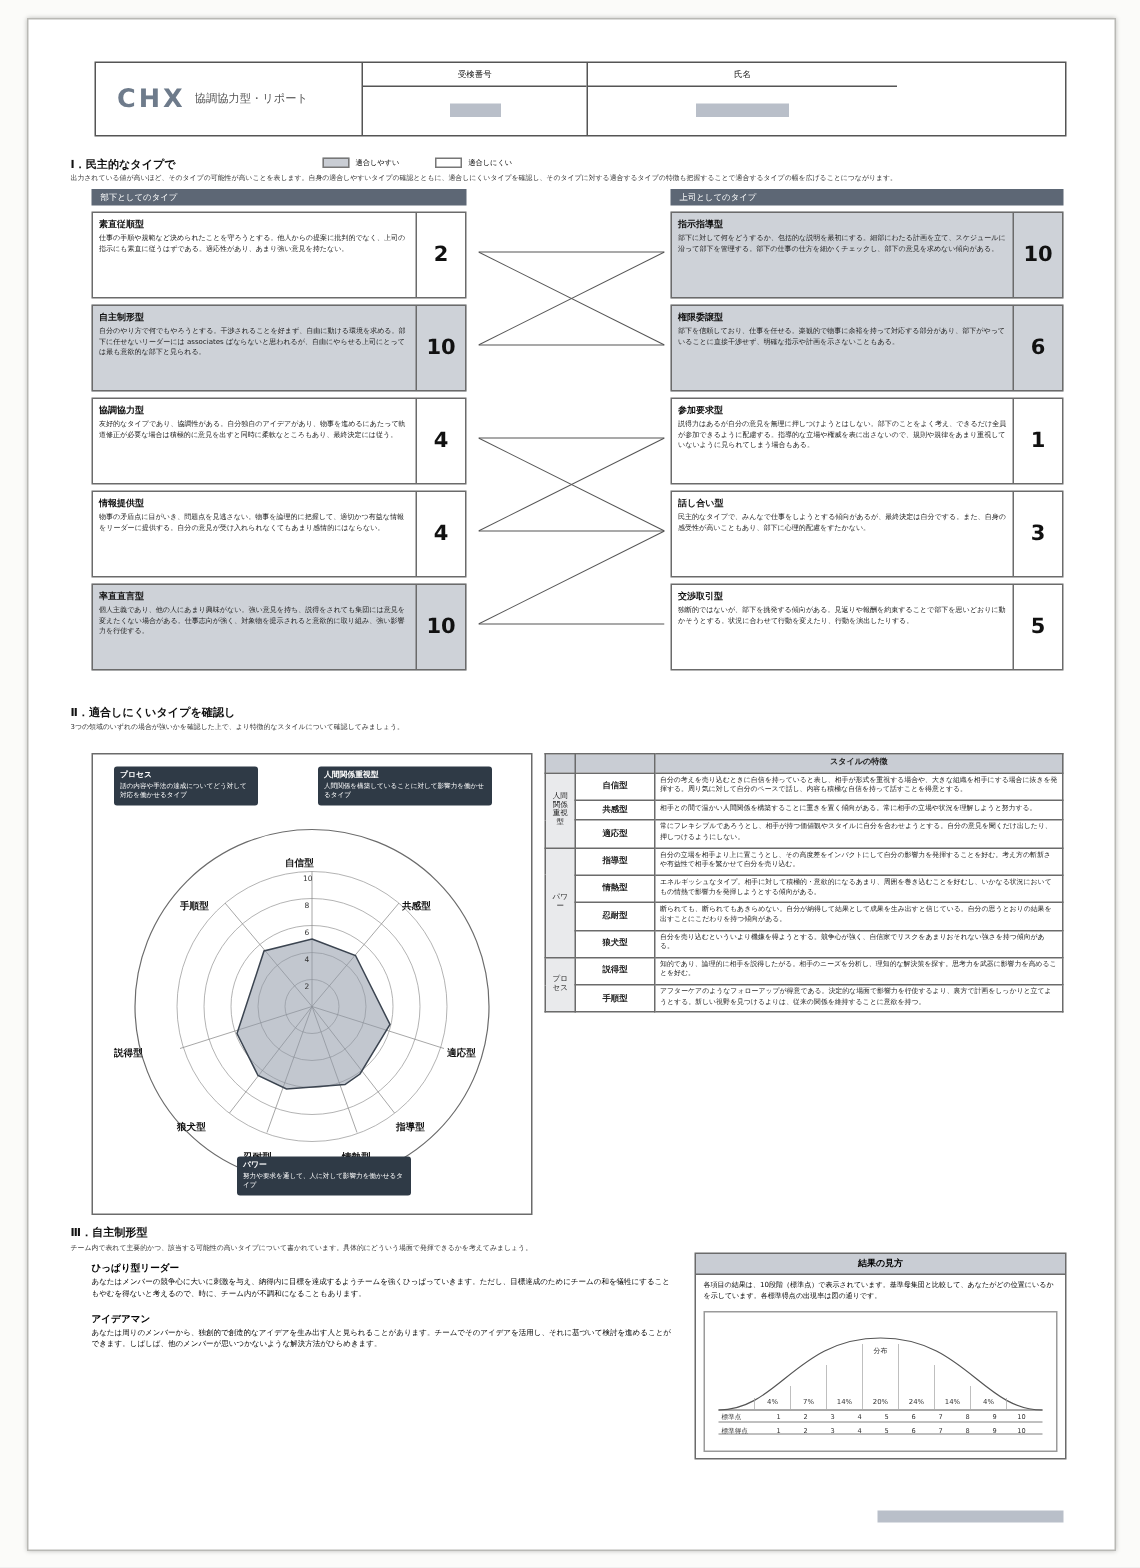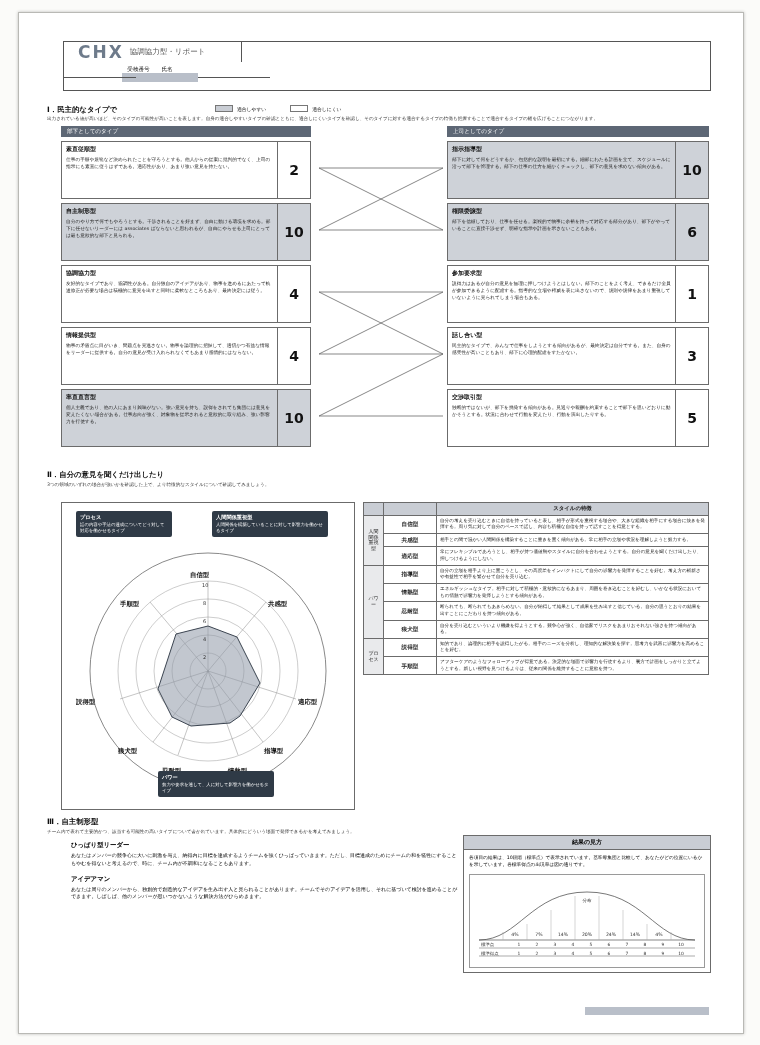--- a/index.html
+++ b/index.html
@@ -1,20 +1,20 @@
 <!DOCTYPE html>
 <html><head>
 <meta charset="utf-8">
 <style>
   html,body{margin:0;padding:0;background:#e8e8e6;}
   body{font-family:"DejaVu Sans","Liberation Sans",sans-serif;}
   .page{position:relative;width:760px;height:1045px;background:#fbfbf9;margin:0 auto;overflow:hidden;}
   .sheet{position:absolute;left:18px;top:12px;width:724px;height:1020px;background:#fff;border:1px solid #b9b9b5;box-shadow:0 0 3px rgba(0,0,0,.25);}
   
-  .hdr{position:absolute;left:44px;top:28px;width:646px;height:48px;border:1px solid #555;display:flex;flex-direction:column;}
+  .hdr{position:absolute;left:44px;top:28px;width:646px;height:48px;border:1px solid #555;display:flex;}
   .hdr .logo{width:178px;border-right:1px solid #555;display:flex;align-items:center;padding-left:14px;box-sizing:border-box;}
   .hdr .logo b{font-size:17px;letter-spacing:2px;color:#6e7b8b;font-weight:bold;}
   .hdr .logo span{font-size:7.5px;color:#555;margin-left:6px;}
   .hdr .cell{border-right:1px solid #555;box-sizing:border-box;position:relative;}
   .hdr .cell:last-child{border-right:none;}
   .hdr .cap{position:absolute;top:0;left:0;right:0;height:15px;border-bottom:1px solid #555;font-size:5.6px;display:flex;align-items:center;justify-content:center;color:#111;}
   .hdr .val{position:absolute;top:15px;left:0;right:0;bottom:0;display:flex;align-items:center;justify-content:center;font-size:7px;color:#111;}
   .redact{background:#b9bfc9;color:transparent;display:inline-block;height:9px;}
   .c-num{width:150px;}.c-name{width:206px;}.c-date{width:112px;}
   
@@ -36,21 +36,21 @@
   .radarbox{position:absolute;left:42px;top:489px;width:292px;height:306px;border:1px solid #6b6b6b;background:#fff;}
   .tagdark{position:absolute;background:#2f3a46;color:#fff;border-radius:2px;padding:3px 4px;box-sizing:border-box;font-size:4.4px;line-height:1.35;}
   .tagdark b{font-size:5.2px;display:block;margin-bottom:1px;}
   .styletbl{position:absolute;left:344px;top:489px;width:346px;}
   .styletbl table{border-collapse:collapse;width:100%;}
   .styletbl td,.styletbl th{border:1px solid #6b6b6b;font-size:4.6px;line-height:1.45;padding:2px 3px;color:#222;vertical-align:middle;}
   .styletbl th{background:#c9cdd4;font-size:5.4px;font-weight:bold;text-align:center;}
   .styletbl td.grp{width:13px;background:#e9eaec;text-align:center;font-size:5px;line-height:1.1;}
   .styletbl td.nm{width:46px;text-align:center;font-weight:bold;font-size:5.6px;background:#fff;}
   
-  .teambox{position:absolute;left:52px;top:828px;width:388px;}
+  .teambox{position:absolute;left:42px;top:828px;width:388px;}
   .teambox h4{margin:0 0 2px;font-size:6.4px;}
   .teambox p{margin:0 0 7px;font-size:5px;line-height:1.55;}
   .resbox{position:absolute;left:444px;top:822px;width:246px;border:1px solid #6b6b6b;background:#fff;}
   .resbox .rh{background:#c9cdd4;font-size:6px;font-weight:bold;text-align:center;padding:2px 0;border-bottom:1px solid #6b6b6b;}
   .resbox .rb{padding:4px 5px;font-size:4.7px;line-height:1.5;}
   .footbar{position:absolute;left:566px;top:994px;width:124px;height:8px;background:#b9bfc9;}
   svg{display:block;}
 </style>
 </head>
 <body>
@@ -171,21 +171,21 @@
     <div class="score">3</div>
   </div>
   <div class="card" style="left:428px;top:376px;width:262px;height:58px;">
     <div class="txt">
       <div class="ttl">交渉取引型</div>
       <div class="bdy">独断的ではないが、部下を挑発する傾向がある。見返りや報酬を約束することで部下を思いどおりに動かそうとする。状況に合わせて行動を変えたり、行動を演出したりする。</div>
     </div>
     <div class="score">5</div>
   </div>
 
-  <div class="sec" style="left:28px;top:457px;">Ⅱ．自分の意見を聞くだけ出したり</div>
+  <div class="sec" style="left:28px;top:457px;">Ⅱ．適合しにくいタイプを確認し</div>
   <div class="secnote" style="left:28px;top:469px;width:660px;">3つの領域のいずれの場合が強いかを確認した上で、より特徴的なスタイルについて確認してみましょう。</div>
 
   <div class="radarbox">
     <svg width="292" height="306" viewBox="0 0 292 306">
       <g>
         <circle cx="146" cy="168" r="118" fill="none" stroke="#6b6b6b" stroke-width="0.8"></circle>
         <circle cx="146" cy="168" r="90" fill="none" stroke="#9a9a9a" stroke-width="0.5"></circle>
         <circle cx="146" cy="168" r="72" fill="none" stroke="#9a9a9a" stroke-width="0.5"></circle>
         <circle cx="146" cy="168" r="54" fill="none" stroke="#9a9a9a" stroke-width="0.5"></circle>
         <circle cx="146" cy="168" r="36" fill="none" stroke="#9a9a9a" stroke-width="0.5"></circle>

